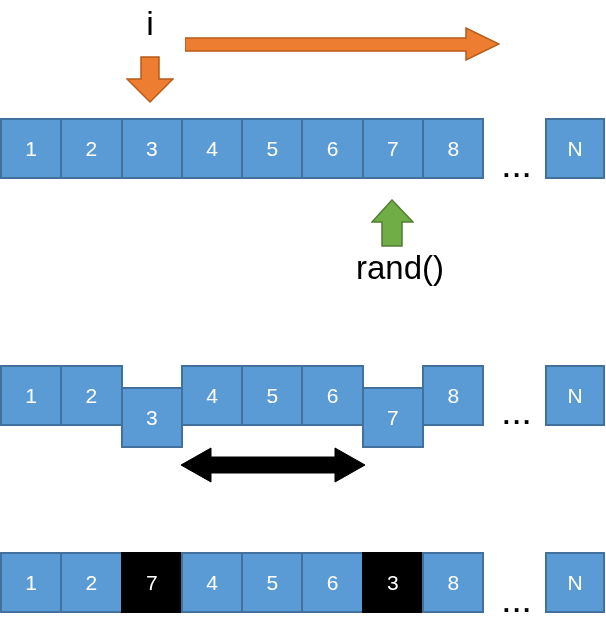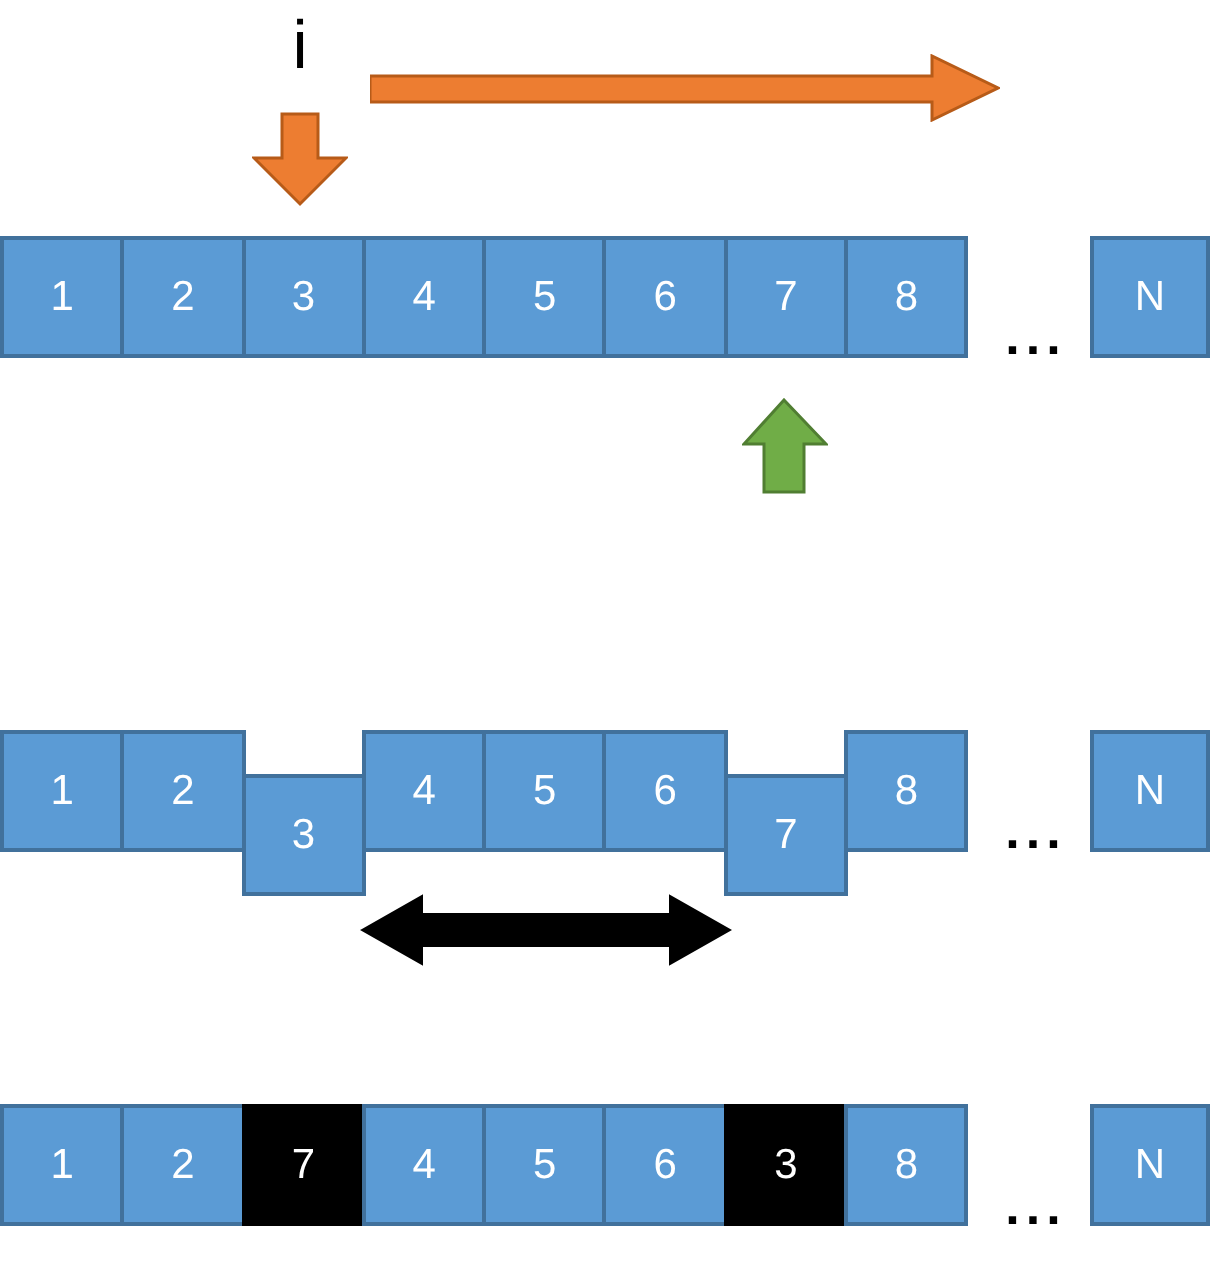--- a/index.html
+++ b/index.html
@@ -84,20 +84,21 @@
       <div class="cell">6</div>
       <div class="cell">7</div>
       <div class="cell">8</div>
     </div>
   <div class="abs dots" style="left:501px; top:154px;">...</div>
   <div class="ncell" style="left:545px; top:118px;">N</div>
 
   <svg class="abs" style="left:371px; top:199px;" width="43" height="48" viewBox="0 0 43 48">
     <polygon class="shape-green" points="21,1 42,23 31,23 31,47 11,47 11,23 1,23"></polygon>
   </svg>
+  <div class="abs label-rand">rand()</div>
 
   <div class="row" style="top:365px;">
       <div class="cell">1</div>
       <div class="cell">2</div>
       <div class="cell offset">3</div>
       <div class="cell">4</div>
       <div class="cell">5</div>
       <div class="cell">6</div>
       <div class="cell offset">7</div>
       <div class="cell">8</div>

